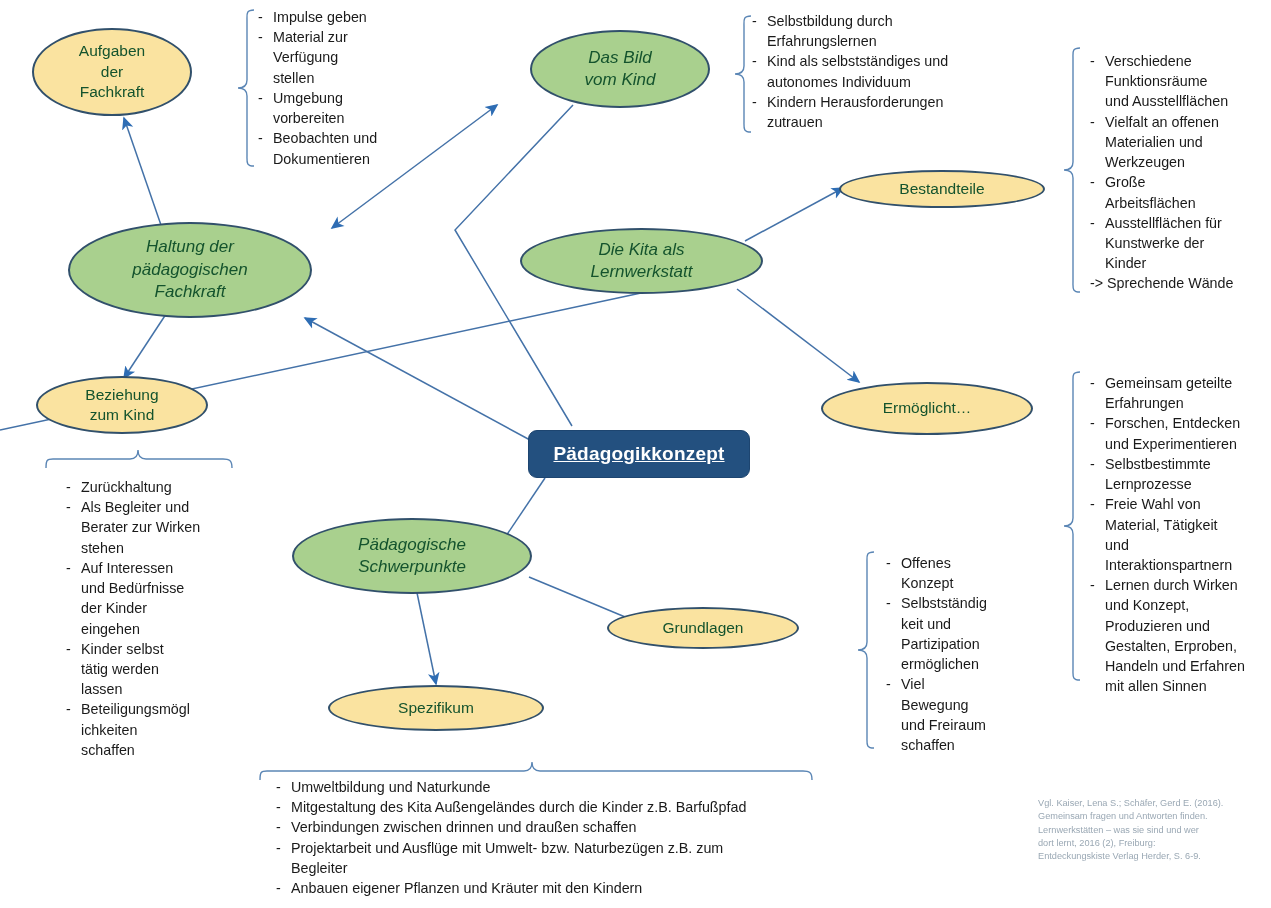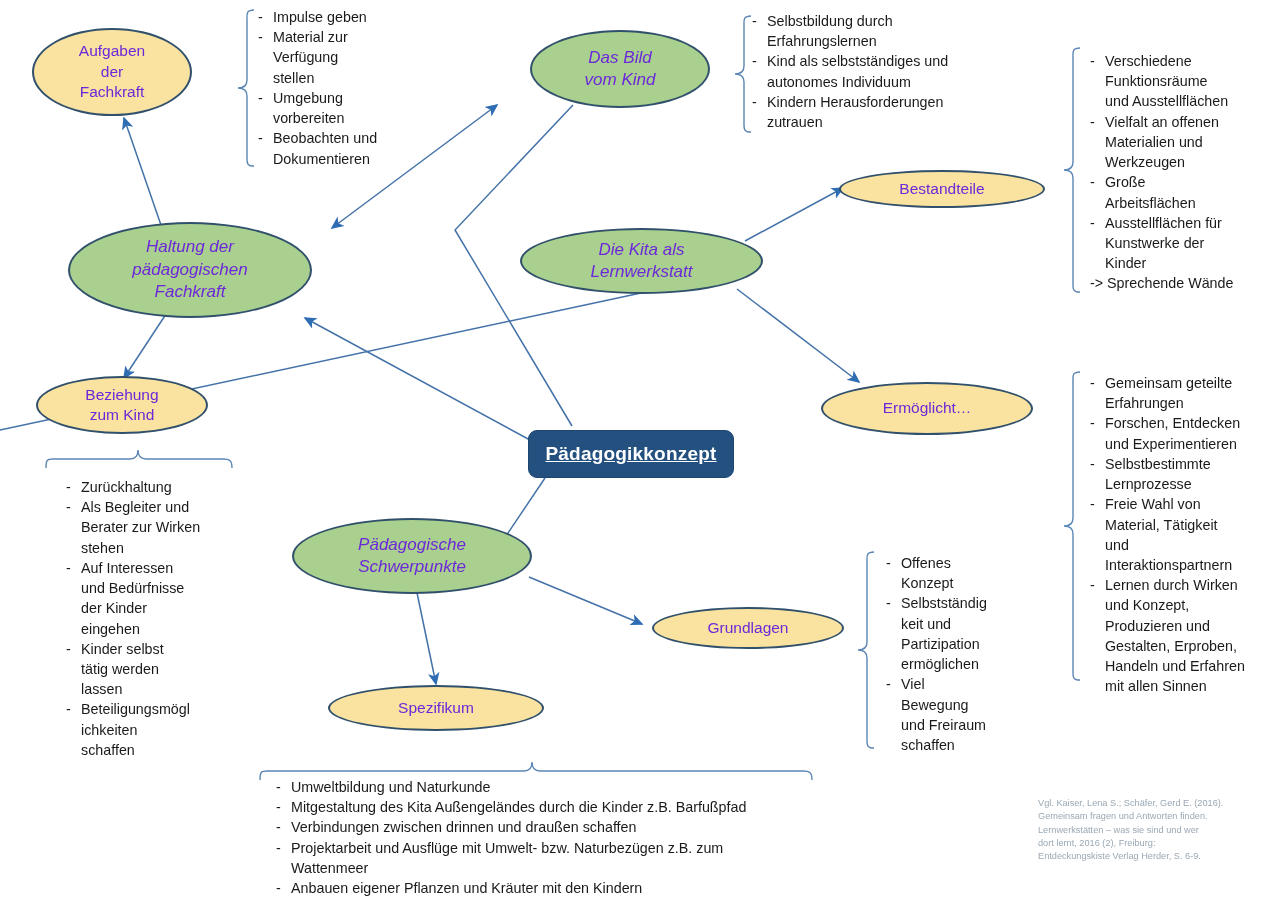--- a/index.html
+++ b/index.html
@@ -36,21 +36,21 @@
   }
   .ellipse {
     border-radius: 50%;
     border: 2.2px solid #31506b;
   }
   .ellipse.yellow { background: #FAE3A0; }
   .ellipse.green  { background: #A9D08E; }
   .ellipse .lbl {
     font-size: 15.5px;
     line-height: 1.32;
-    color: #6d28d9;
+    color: #14532d;
     padding: 0 8px;
   }
   .ellipse.green .lbl {
     font-style: italic;
     font-size: 17px;
   }
   .center-box {
     background: #23507F;
     border-radius: 9px;
     border: 1px solid #1d4570;
@@ -191,29 +191,29 @@
   </div>
 
   <div class="node ellipse yellow" style="left:821px; top:382px; width:212px; height:53px;">
     <span class="lbl">Ermöglicht…</span>
   </div>
 
   <div class="node ellipse green" style="left:292px; top:518px; width:240px; height:76px;">
     <span class="lbl">Pädagogische<br>Schwerpunkte</span>
   </div>
 
-  <div class="node ellipse yellow" style="left:652px; top:607px; width:192px; height:42px;">
+  <div class="node ellipse yellow" style="left:607px; top:607px; width:192px; height:42px;">
     <span class="lbl">Grundlagen</span>
   </div>
 
   <div class="node ellipse yellow" style="left:328px; top:685px; width:216px; height:46px;">
     <span class="lbl">Spezifikum</span>
   </div>
 
-  <div class="node center-box" style="left:528px; top:430px; width:206px; height:48px;">
+  <div class="node center-box" style="left:528px; top:430px; width:222px; height:48px;">
     <span class="lbl">Pädagogikkonzept</span>
   </div>
 
   <div class="notes" style="left:258px; top:8px; width:180px;">
     <ul>
         <li><span class="dash">-</span>Impulse geben</li>
         <li><span class="dash">-</span>Material zur</li>
         <li>Verfügung</li>
         <li>stellen</li>
         <li><span class="dash">-</span>Umgebung</li>
@@ -305,21 +305,21 @@
         <li>schaffen</li>
       </ul>
   </div>
 
   <div class="notes" style="left:276px; top:778px; width:540px;">
     <ul>
         <li><span class="dash">-</span>Umweltbildung und Naturkunde</li>
         <li><span class="dash">-</span>Mitgestaltung des Kita Außengeländes durch die Kinder z.B. Barfußpfad</li>
         <li><span class="dash">-</span>Verbindungen zwischen drinnen und draußen schaffen</li>
         <li><span class="dash">-</span>Projektarbeit und Ausflüge mit Umwelt- bzw. Naturbezügen z.B. zum</li>
-        <li>Wattenmeer</li>
+        <li>Begleiter</li>
         <li><span class="dash">-</span>Anbauen eigener Pflanzen und Kräuter mit den Kindern</li>
       </ul>
   </div>
 
   <div class="citation" style="left:1038px; top:797px; width:215px;">
     <div>
         <div>Vgl. Kaiser, Lena S.; Schäfer, Gerd E. (2016).</div>
         <div>Gemeinsam fragen und Antworten finden.</div>
         <div>Lernwerkstätten – was sie sind und wer</div>
         <div>dort lernt, 2016 (2), Freiburg:</div>

